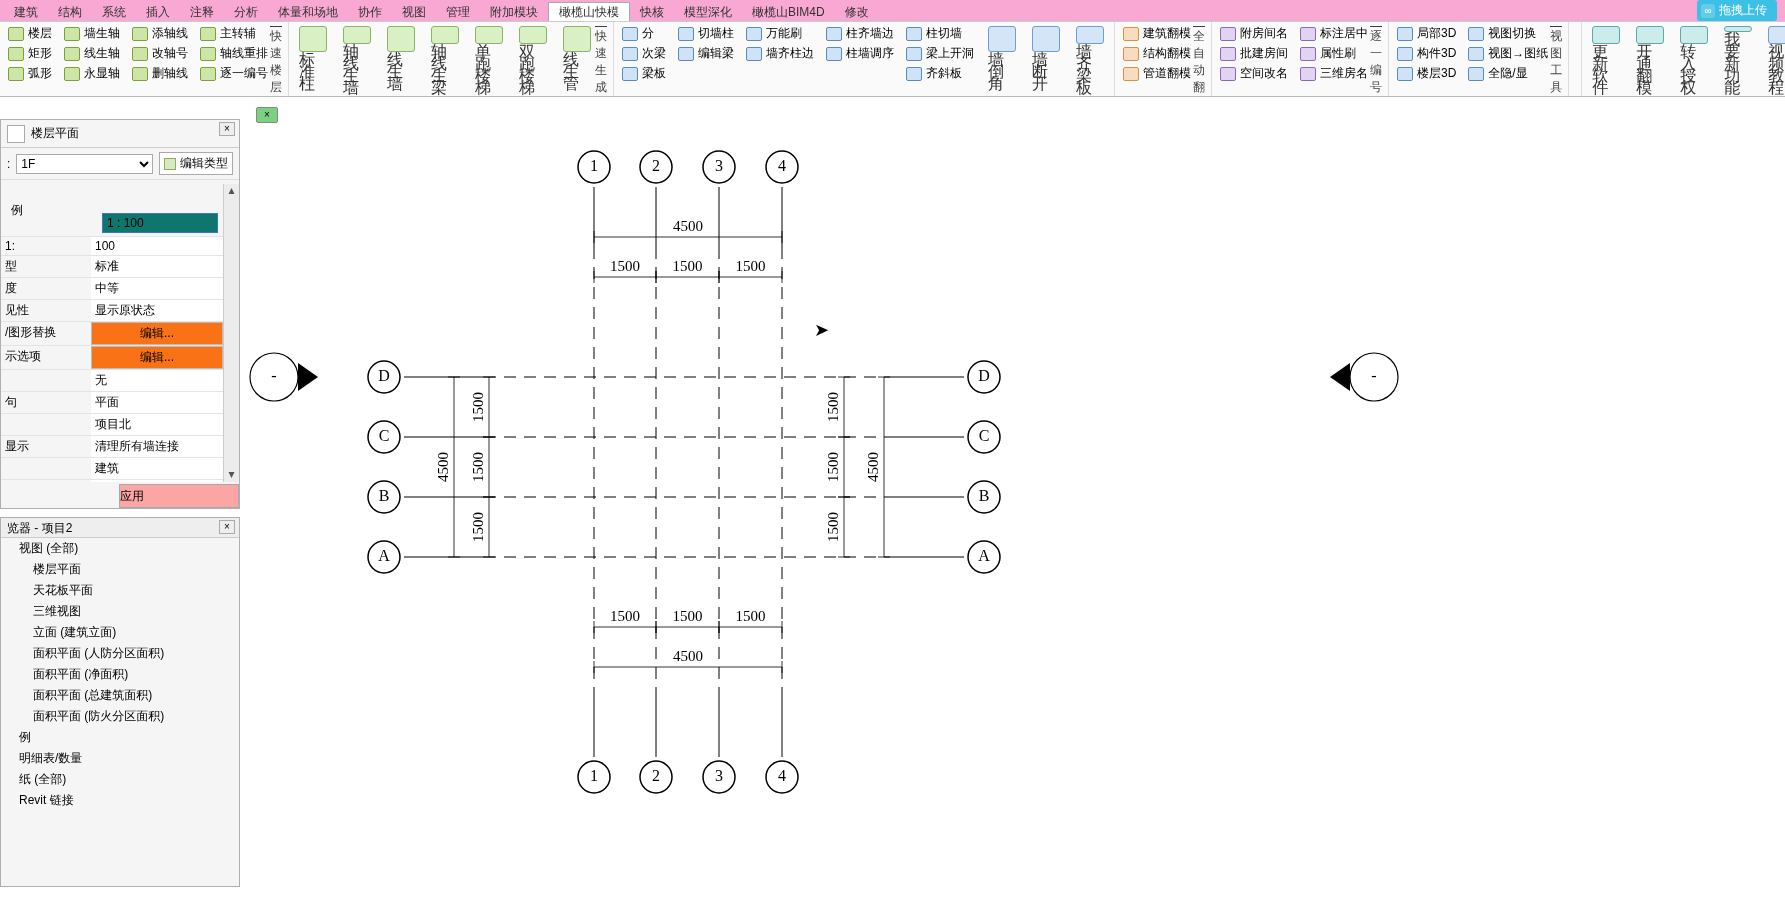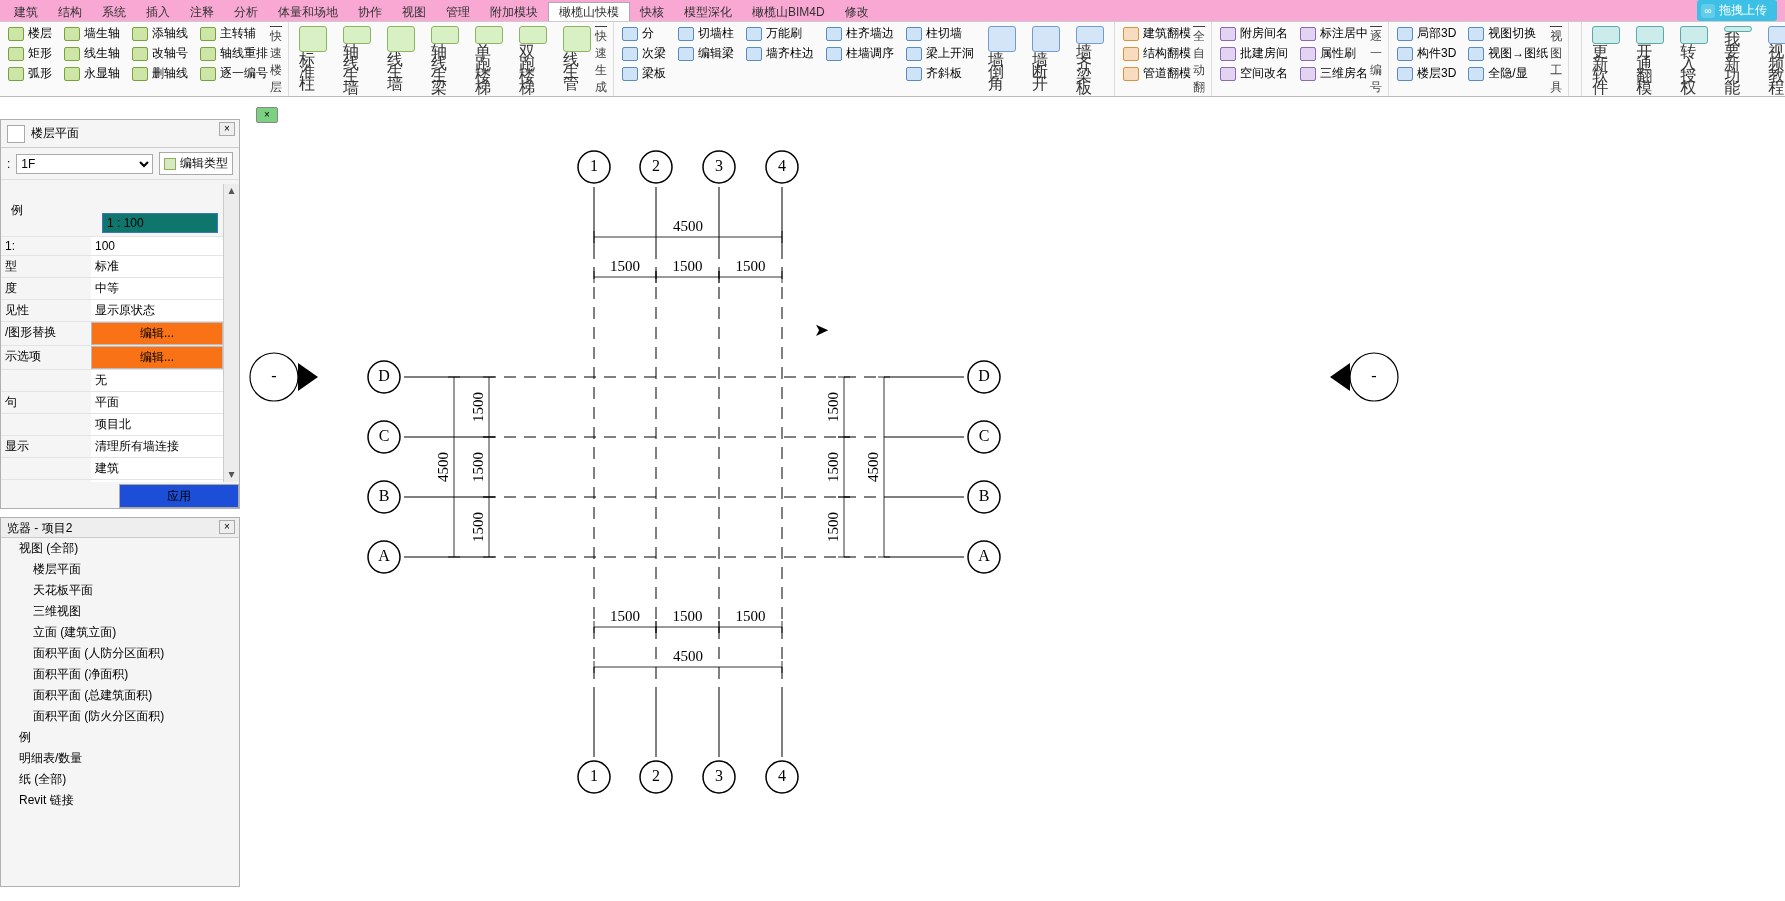--- a/index.html
+++ b/index.html
@@ -41,21 +41,21 @@
 #p1 .proplist { position:absolute; left:0; right:16px; top:64px; bottom:26px; overflow:hidden; }
 #p1 .prow { display:flex; border-bottom:1px solid #e4e4e4; }
 #p1 .prow .k { width:90px; padding:2px 4px; }
 #p1 .prow .v { flex:1; padding:2px 4px; background:#fff; }
 #p1 .prow.btn .v { background:#f97316; text-align:center; border:1px solid #bbb; cursor:pointer;}
 #p1 .prow.sel .v { background:#0f766e; outline:1px solid #3b78c0;margin-top:26px;}
 #p1 .scroll { position:absolute; right:0; top:64px; bottom:26px; width:16px; background:#ececec; border-left:1px solid #ccc;}
 #p1 .scroll .up,.scroll .dn{height:14px;text-align:center;line-height:12px;color:#555;}
 #p1 .apply { position:absolute; left:0; right:0; bottom:0; height:24px; display:flex; }
 #p1 .apply .sp { flex:1; }
-#p1 .apply .b { width:120px; border:1px solid #aaa; background:#1d4ed8; text-align:center; line-height:22px; cursor:pointer;}
+#p1 .apply .b { width:120px; border:1px solid #aaa; background:#fca5a5; line-height:22px; cursor:pointer;}
 
 #p2 { top:420px; height:370px; }
 #p2 .hdr { height:20px; padding:2px 6px; border-bottom:1px solid #ccc; background:#eee;}
 #p2 .tree { position:absolute; left:0; right:0; top:20px; bottom:0; overflow:auto; }
 #p2 .tn { padding:2px 6px 2px 18px; cursor:pointer; }
 #p2 .tn.l2 { padding-left:32px; }
 
 .canvas { position:absolute; left:244px; right:0; top:0; bottom:0; background:#fff; }
 .canvas .tabbtn { position:absolute; left:12px; top:10px; width:22px; height:16px; background:#7cd082; border:1px solid #888; border-radius:2px; font-size:10px; text-align:center; line-height:14px; cursor:pointer;}
 .canvas svg { position:absolute; left:0; top:0; }

